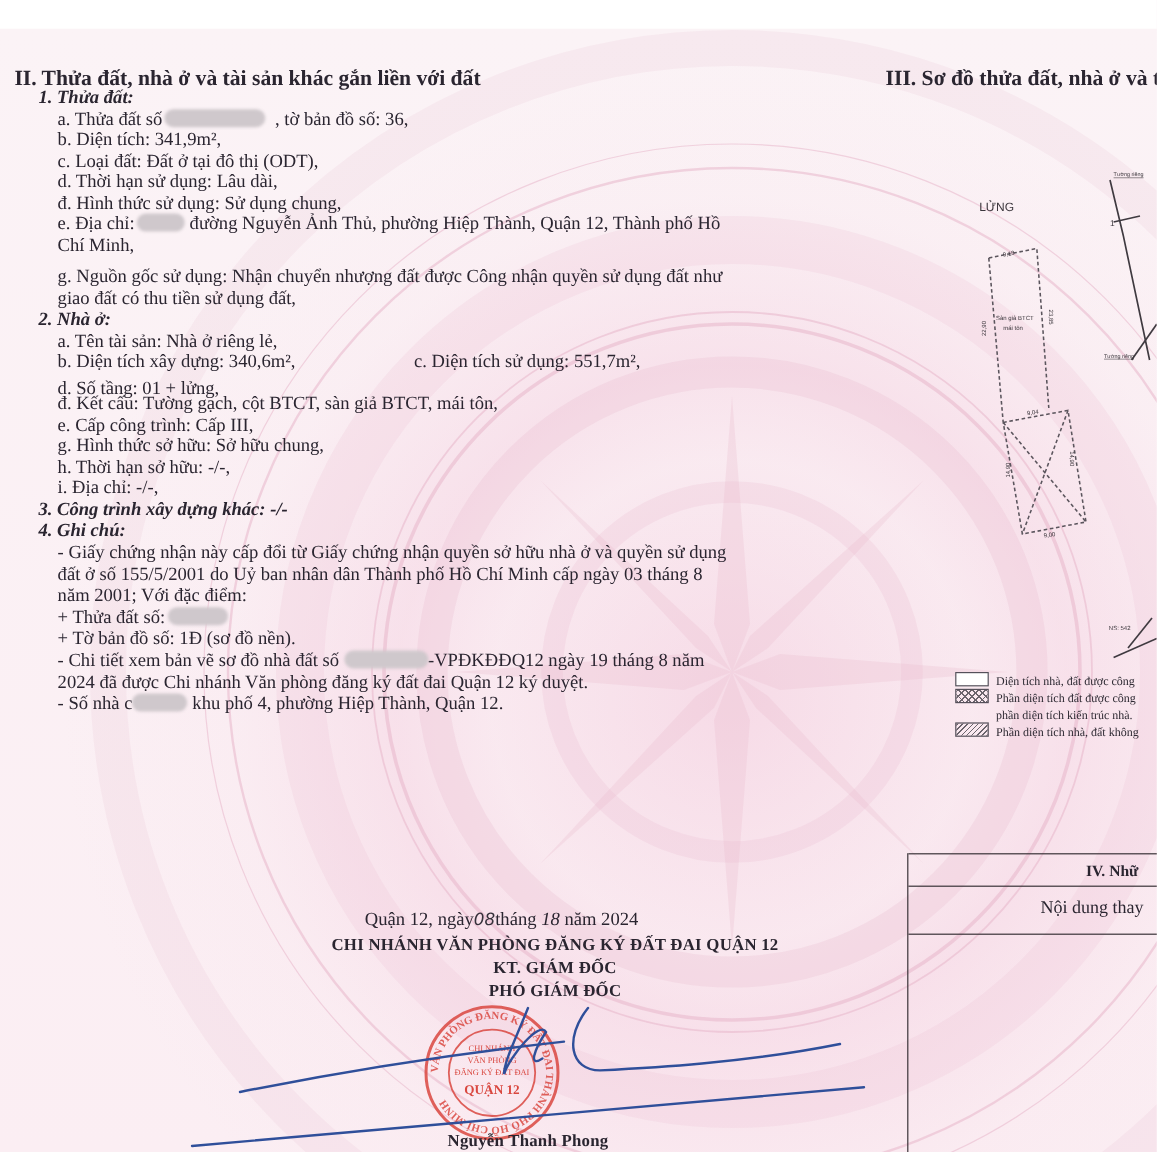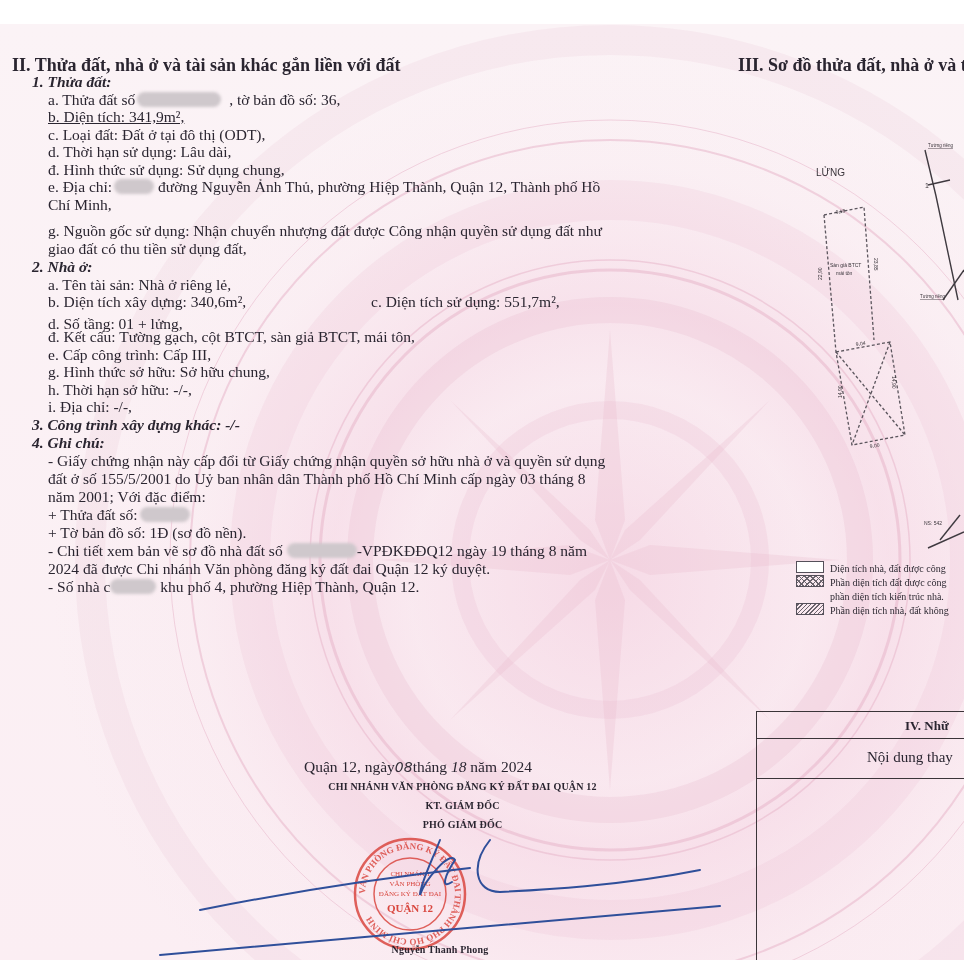--- a/index.html
+++ b/index.html
@@ -16,21 +16,21 @@
         radial-gradient(circle at 610px 560px, rgba(236,170,200,0.30) 0px, rgba(236,170,200,0.10) 200px, rgba(236,170,200,0.22) 280px, rgba(240,190,210,0.06) 420px, rgba(250,230,238,0.0) 560px),
         linear-gradient(180deg, #fbf3f6 0%, #fbeef3 100%);
     }
     .rings { position: absolute; left: 0; top: 0; width: 964px; height: 960px; pointer-events: none; }
     .abs { position: absolute; white-space: nowrap; }
     .line { font-size: 15.5px; line-height: 17.6px; }
     .bi { font-weight: bold; font-style: italic; }
     .blur { display: inline-block; background: #cfc8cc; border-radius: 8px; height: 15px; vertical-align: -2px; filter: blur(1.5px); }
     .h2 { font-size: 18px; font-weight: bold; }
     .center { text-align: center; }
-    .sig-title { font-size: 10px; font-weight: bold; letter-spacing: 0.2px; }
+    .sig-title { font-size: 14px; font-weight: bold; letter-spacing: 0.2px; }
     .iv-table { position: absolute; left: 756px; top: 711px; width: 220px; height: 260px; border-left: 1.5px solid #3a3438; }
     .iv-row { position: absolute; left: 0; width: 220px; border-top: 1.5px solid #3a3438; }
     .legend-box { display: inline-block; width: 26px; height: 10px; border: 1px solid #55505a; vertical-align: -1px; margin-right: 6px; }
     .legend-text { font-size: 10px; color: #2e2a33; }
     .dia-label { font-family: "Liberation Sans", sans-serif; color: #39343a; }
   </style>
 </head>
 <body>
 
 <div class="topstrip"></div>
@@ -59,36 +59,36 @@
   </g>
 </svg>
 
 <div class="abs h2" style="left:12px; top:55px;">II. Thửa đất, nhà ở và tài sản khác gắn liền với đất</div>
 
 <div class="abs line bi" style="left:32px; top:73px;">1. Thửa đất:</div>
 <div class="abs line" style="left:48px; top:91px;">
   <span>a. Thửa đất số</span><span class="blur" style="width:84px; margin-left:2px;"></span>
   <span style="margin-left:4px;">, tờ bản đồ số: 36,</span>
 </div>
-<div class="abs line" style="left:48px; top:108px;text-decoration:underline;">b. Diện tích: 341,9m²,</div>
+<div class="abs line" style="left:48px; top:108px;">b. Diện tích: 341,9m²,</div>
 <div class="abs line" style="left:48px; top:126px;">c. Loại đất: Đất ở tại đô thị (ODT),</div>
 <div class="abs line" style="left:48px; top:143px;">d. Thời hạn sử dụng: Lâu dài,</div>
 <div class="abs line" style="left:48px; top:161px;">đ. Hình thức sử dụng: Sử dụng chung,</div>
 <div class="abs line" style="left:48px; top:178px;">
   <span>e. Địa chỉ:</span><span class="blur" style="width:40px; margin-left:2px;"></span>
   <span>đường Nguyễn Ảnh Thủ, phường Hiệp Thành, Quận 12, Thành phố Hồ</span>
 </div>
 <div class="abs line" style="left:48px; top:196px;">Chí Minh,</div>
 <div class="abs line" style="left:48px; top:222px;">g. Nguồn gốc sử dụng: Nhận chuyển nhượng đất được Công nhận quyền sử dụng đất như</div>
 <div class="abs line" style="left:48px; top:240px;">giao đất có thu tiền sử dụng đất,</div>
 
 <div class="abs line bi" style="left:32px; top:258px;">2. Nhà ở:</div>
 <div class="abs line" style="left:48px; top:276px;">a. Tên tài sản: Nhà ở riêng lẻ,</div>
 <div class="abs line" style="left:48px; top:293px;">b. Diện tích xây dựng: 340,6m²,</div>
-<div class="abs line" style="left:371px; top:293px;text-align:center;">c. Diện tích sử dụng: 551,7m²,</div>
+<div class="abs line" style="left:345px; top:293px;text-align:center;">c. Diện tích sử dụng: 551,7m²,</div>
 <div class="abs line" style="left:48px; top:315px;">d. Số tầng: 01 + lửng,</div>
 <div class="abs line" style="left:48px; top:328px;">đ. Kết cấu: Tường gạch, cột BTCT, sàn giả BTCT, mái tôn,</div>
 <div class="abs line" style="left:48px; top:346px;">e. Cấp công trình: Cấp III,</div>
 <div class="abs line" style="left:48px; top:363px;">g. Hình thức sở hữu: Sở hữu chung,</div>
 <div class="abs line" style="left:48px; top:381px;">h. Thời hạn sở hữu: -/-,</div>
 <div class="abs line" style="left:48px; top:398px;text-align:center;">i. Địa chỉ: -/-,</div>
 
 <div class="abs line bi" style="left:32px; top:416px;">3. Công trình xây dựng khác: -/-</div>
 <div class="abs line bi" style="left:32px; top:434px;text-align:center;">4. Ghi chú:</div>
 <div class="abs line" style="left:48px; top:452px;">- Giấy chứng nhận này cấp đổi từ Giấy chứng nhận quyền sở hữu nhà ở và quyền sử dụng</div>

